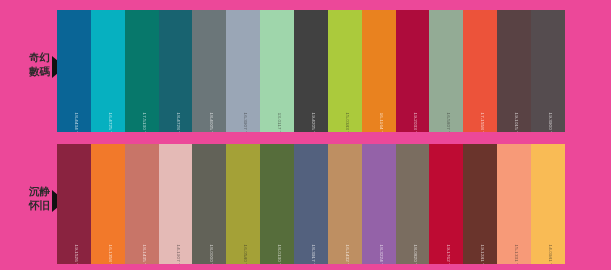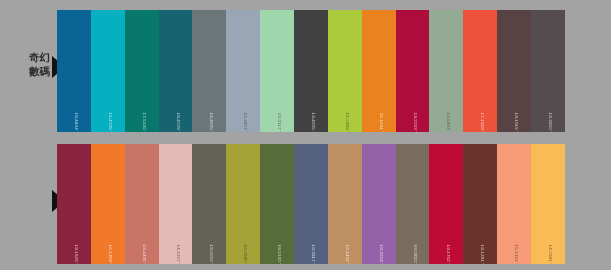--- a/index.html
+++ b/index.html
@@ -7,21 +7,21 @@
     width:611px;height:270px;
     background:#ffffff;
     font-family:"Liberation Sans","DejaVu Sans",sans-serif;
     overflow:hidden;
     position:relative;
   }
   .palette-board{
     position:absolute;
     left:0;top:0;
     width:611px;height:270px;
-    background:#a3a3a3;
+    background:#ec4899;
   }
   .row{
     position:absolute;
     display:flex;
     flex-direction:row;
     align-items:stretch;
   }
   .row-top{ left:57px; top:10px; width:508px; height:122px; }
   .row-bottom{ left:57px; top:144px; width:508px; height:120px; }
 
@@ -125,20 +125,24 @@
       <span class="swatch-code code-on-dark">17-1558 TCX</span>
     </div>
     <div class="swatch" style="background:#594244;">
       <span class="swatch-code code-on-dark">19-1015 TCX</span>
     </div>
     <div class="swatch" style="background:#554c4f;">
       <span class="swatch-code code-on-dark">19-3900 TCX</span>
     </div>
   </div>
 
+  <div class="group-label label-bottom">
+    <span class="ln">沉静</span>
+    <span class="ln">怀旧</span>
+  </div>
   <div class="pointer pointer-bottom"></div>
 
   <div class="row row-bottom">
     <div class="swatch" style="background:#8a2340;">
       <span class="swatch-code code-on-dark">19-1526 TCX</span>
     </div>
     <div class="swatch" style="background:#f2792a;">
       <span class="swatch-code code-on-dark">16-1358 TCX</span>
     </div>
     <div class="swatch" style="background:#c87568;">

